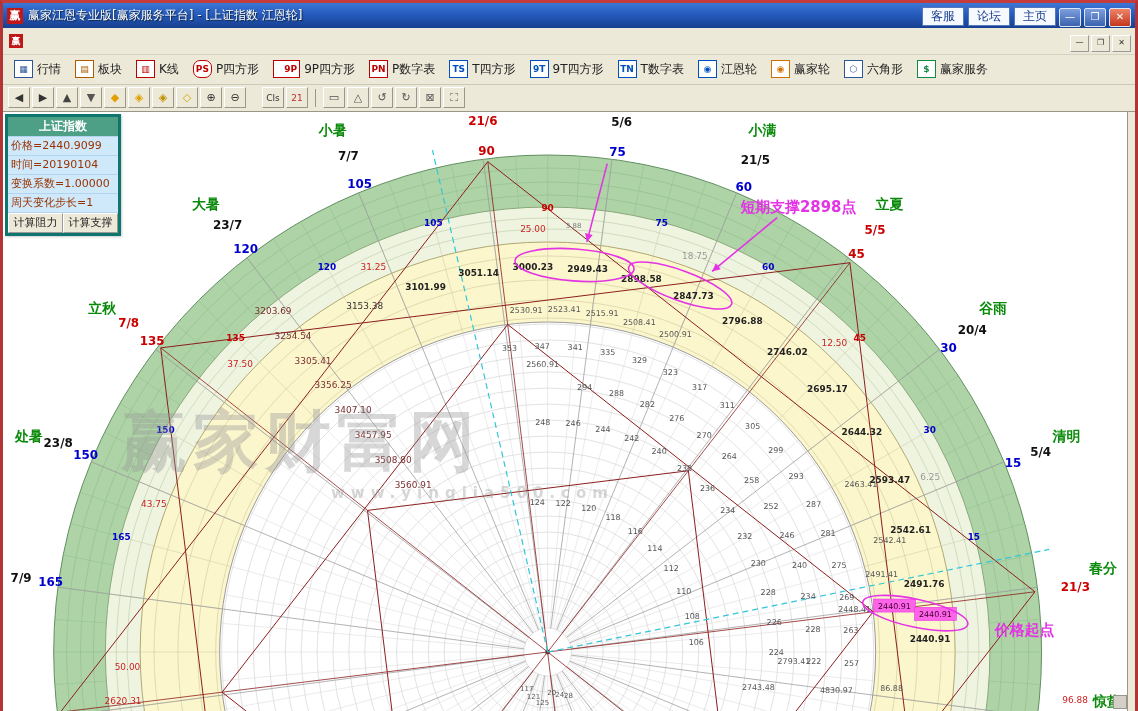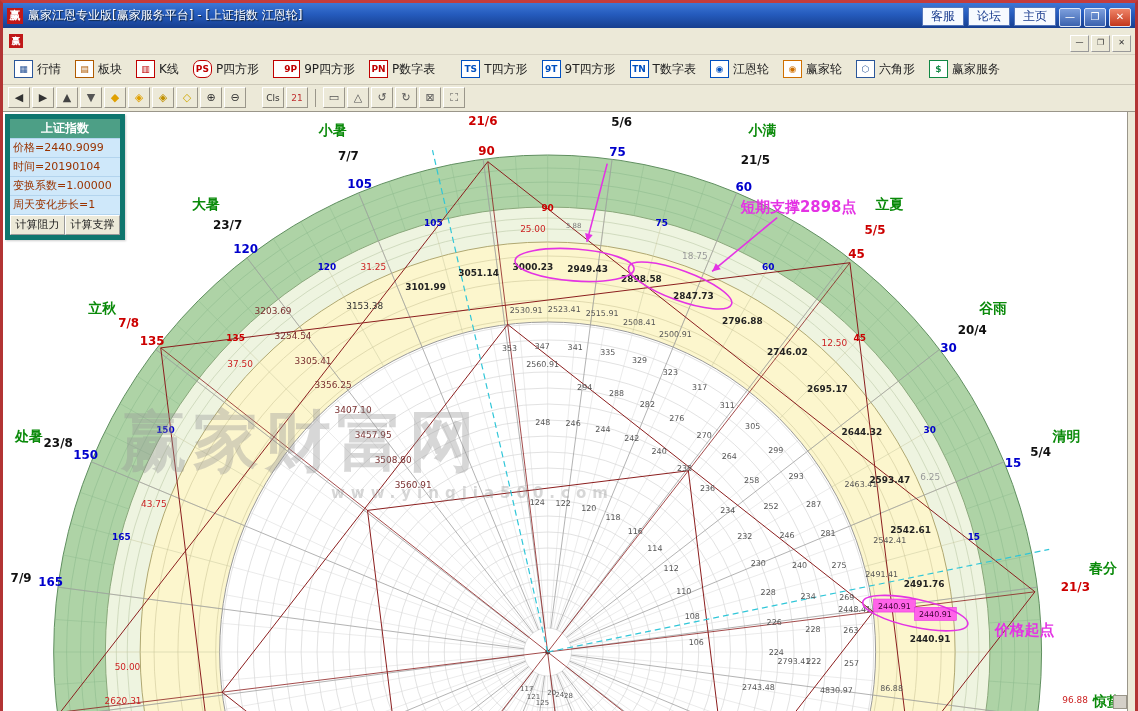--- a/index.html
+++ b/index.html
@@ -26,21 +26,21 @@
   .drawbar{height:27px;display:flex;align-items:center;gap:2px;background:#ece9d8;border-bottom:1px solid #9a968a;padding:0 5px;}
   .db-btn{width:22px;height:21px;display:flex;align-items:center;justify-content:center;border:1px solid #9a968a;border-top-color:#fff;border-left-color:#fff;background:#ece9d8;font-size:11px;color:#444;cursor:pointer;padding:0;font-family:inherit;}
   .db-sep{width:1px;height:18px;background:#9a968a;margin:0 5px;}
   
   .canvas{position:relative;height:599px;background:#fff;overflow:hidden;flex:none;}
   #wheel-svg{position:absolute;left:0;top:0;z-index:1;}
   #wheel-svg text{font-family:"DejaVu Sans","Liberation Sans",sans-serif;}
   #watermark{position:absolute;left:0;top:0;width:100%;height:100%;z-index:3;pointer-events:none;}
   .wm{position:absolute;color:rgba(150,150,150,0.38);font-weight:bold;letter-spacing:6px;white-space:nowrap;}
   
-  .sidebar{position:absolute;top:2px;left:2px;width:110px;z-index:5;border:5px solid #0f766e;background:#4d7c0f;box-shadow:1px 1px 2px rgba(0,0,0,.2);}
+  .sidebar{position:absolute;top:2px;left:2px;width:110px;z-index:5;border:3px solid #0f766e;background:#4d7c0f;box-shadow:1px 1px 2px rgba(0,0,0,.2);}
   .sb-title{background:#4d9f86;color:#fff;font-size:12px;font-weight:bold;text-align:center;height:19px;line-height:19px;}
   .sb-row{background:#cfe8fa;color:#993300;font-size:11px;height:18px;line-height:18px;padding-left:3px;border-top:1px solid #b3d4ee;white-space:nowrap;overflow:hidden;}
   .sb-btns{display:flex;border-top:1px solid #b3d4ee;}
   .sb-btn{flex:1;height:20px;font-size:11px;background:#ece9d8;border:1px solid #999;border-top-color:#fff;border-left-color:#fff;cursor:pointer;padding:0;color:#222;font-family:inherit;white-space:nowrap;}
   .right-strip{position:absolute;top:0;right:0;width:7px;height:100%;background:#ece9d8;border-left:1px solid #9a968a;z-index:4;}
   .resize-grip{position:absolute;right:8px;bottom:2px;width:12px;height:12px;background:#d4d0c8;border:1px solid #9a968a;z-index:4;}
 </style>
 </head>
 <body>
 
@@ -79,21 +79,21 @@
       </button>
       <button class="tb-item">
         <span class="tb-ic" style="color: rgb(192, 0, 0); border-color: rgb(192, 0, 0); padding-left: 8px;">9P</span>
         <span class="tb-lb">9P四方形</span>
       </button>
       <button class="tb-item">
         <span class="tb-ic" style="color: rgb(192, 0, 0); border-color: rgb(192, 0, 0);">PN</span>
         <span class="tb-lb">P数字表</span>
       </button>
       <button class="tb-item">
-        <span class="tb-ic" style="color: rgb(0, 80, 192); border-color: rgb(0, 80, 192); margin-left: 12px;">TS</span>
+        <span class="tb-ic" style="color: rgb(0, 80, 192); border-color: rgb(0, 80, 192);">TS</span>
         <span class="tb-lb">T四方形</span>
       </button>
       <button class="tb-item">
         <span class="tb-ic" style="color: rgb(0, 80, 192); border-color: rgb(0, 80, 192);">9T</span>
         <span class="tb-lb">9T四方形</span>
       </button>
       <button class="tb-item">
         <span class="tb-ic" style="color: rgb(0, 80, 192); border-color: rgb(0, 80, 192);">TN</span>
         <span class="tb-lb">T数字表</span>
       </button>

